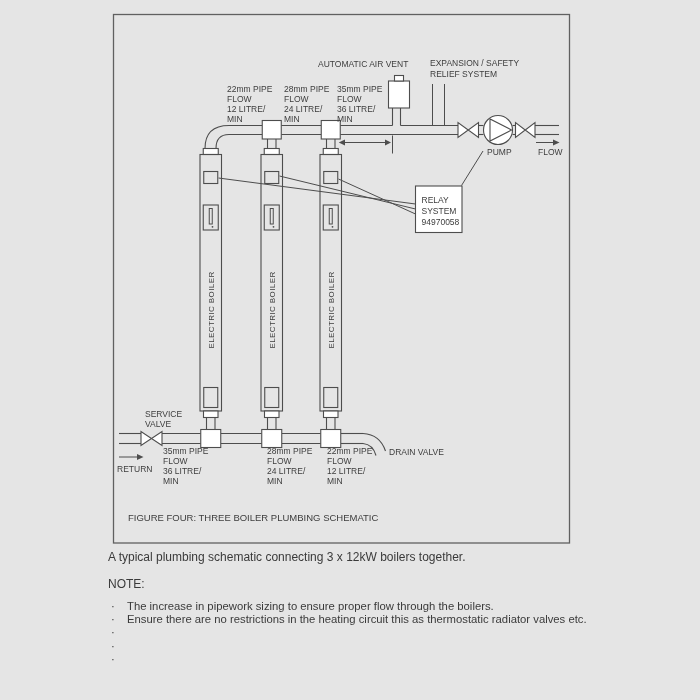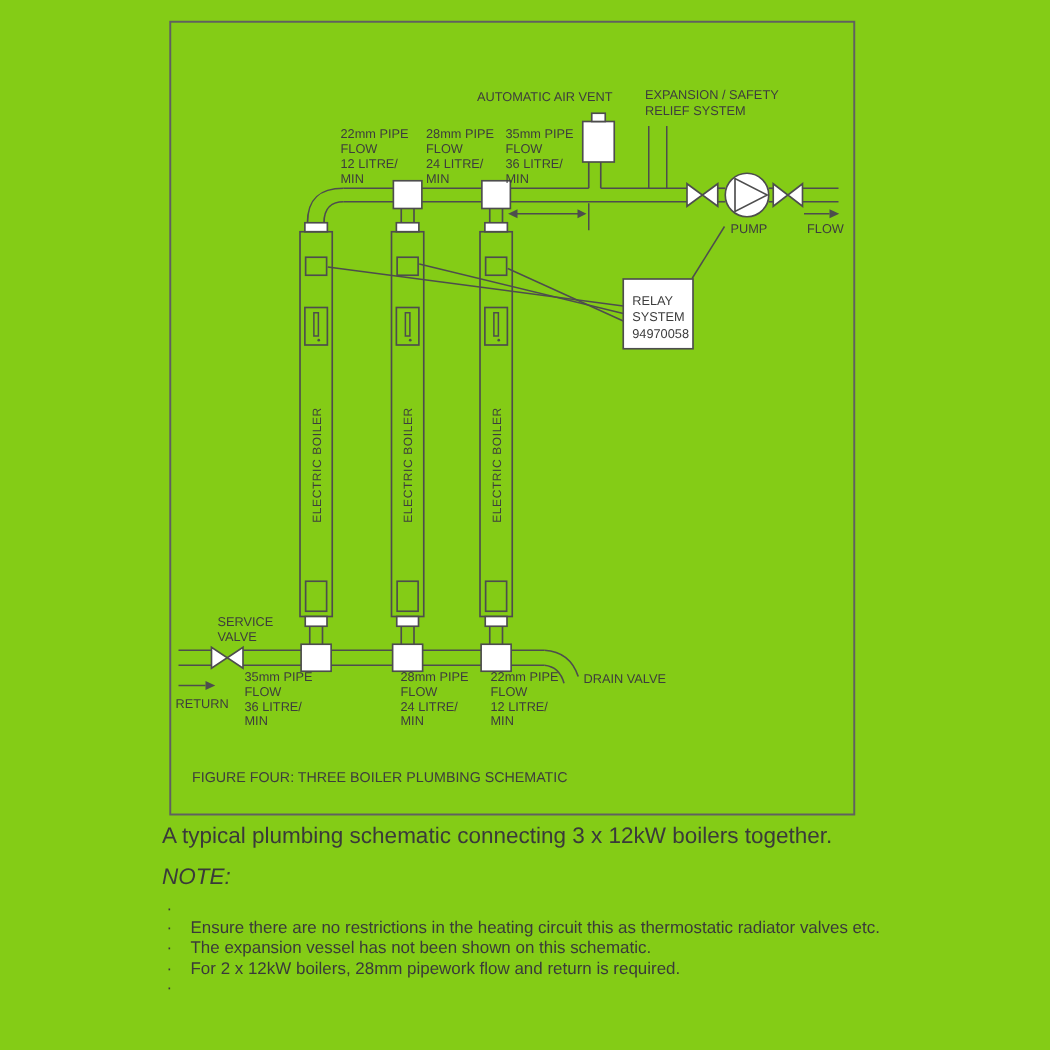--- a/index.html
+++ b/index.html
@@ -1,27 +1,27 @@
 <!DOCTYPE html>
 <html><head>
 <meta charset="utf-8">
 <style>
   html,body{margin:0;padding:0;background:#fff;}
-  #page{position:relative;width:700px;height:700px;background:#84cc16;overflow:hidden;
+  #page{position:relative;width:700px;height:700px;background:#e5e5e5;overflow:hidden;
         font-family:"Liberation Sans", sans-serif;}
   svg{position:absolute;left:0;top:0;}
   svg text{font-family:"Liberation Sans", sans-serif;fill:#3d3d3d;}
   .t85{font-size:8.5px;}
   .t8v{font-size:8px;letter-spacing:0.4px;}
   .cap{font-size:9.5px;}
   .s{fill:none;stroke:#4d4d4d;stroke-width:1.1;}
   .sw{fill:#ffffff;stroke:#4d4d4d;stroke-width:1.1;}
   .thin{fill:none;stroke:#4d4d4d;stroke-width:1;}
   .ah{fill:#4d4d4d;stroke:none;}
-  .body-text{position:absolute;color:#3a3a3a;font-size:15px;line-height:13px;}
+  .body-text{position:absolute;color:#3a3a3a;font-size:12px;line-height:13px;}
   .notes{position:absolute;left:108px;top:600px;color:#3a3a3a;font-size:11.3px;}
   .note-row{display:flex;line-height:13.2px;}
   .bullet{width:19px;padding-left:3px;box-sizing:border-box;}
 </style>
 </head>
 <body>
 
 <div id="page">
 
 <svg width="700" height="700" viewBox="0 0 700 700">
@@ -196,36 +196,35 @@
     <text class="t85" x="327" y="454">22mm PIPE</text>
     <text class="t85" x="327" y="464">FLOW</text>
     <text class="t85" x="327" y="474">12 LITRE/</text>
     <text class="t85" x="327" y="483.5">MIN</text>
   </g>
 
   <text class="cap" x="128" y="521">FIGURE FOUR: THREE BOILER PLUMBING SCHEMATIC</text>
 </svg>
 
 <div class="body-text" style="left:108px;top:551px;">A typical plumbing schematic connecting 3 x 12kW boilers together.</div>
-<div class="body-text" style="left:108px;top:578px;font-style:italic;">NOTE:</div>
+<div class="body-text" style="left:108px;top:578px;">NOTE:</div>
 
 <div class="notes">
   <div class="note-row">
     <span class="bullet">·</span>
+    <span>The increase in pipework sizing to ensure proper flow through the boilers.</span>
   </div>
   <div class="note-row">
     <span class="bullet">·</span>
     <span>Ensure there are no restrictions in the heating circuit this as thermostatic radiator valves etc.</span>
   </div>
   <div class="note-row">
     <span class="bullet">·</span>
-    <span>The expansion vessel has not been shown on this schematic.</span>
-  </div>
-  <div class="note-row">
-    <span class="bullet">·</span>
-    <span>For 2 x 12kW boilers, 28mm pipework flow and return is required.</span>
+  </div>
+  <div class="note-row">
+    <span class="bullet">·</span>
   </div>
   <div class="note-row">
     <span class="bullet">·</span>
   </div>
 </div>
 
 </div>
 
 </body></html>

